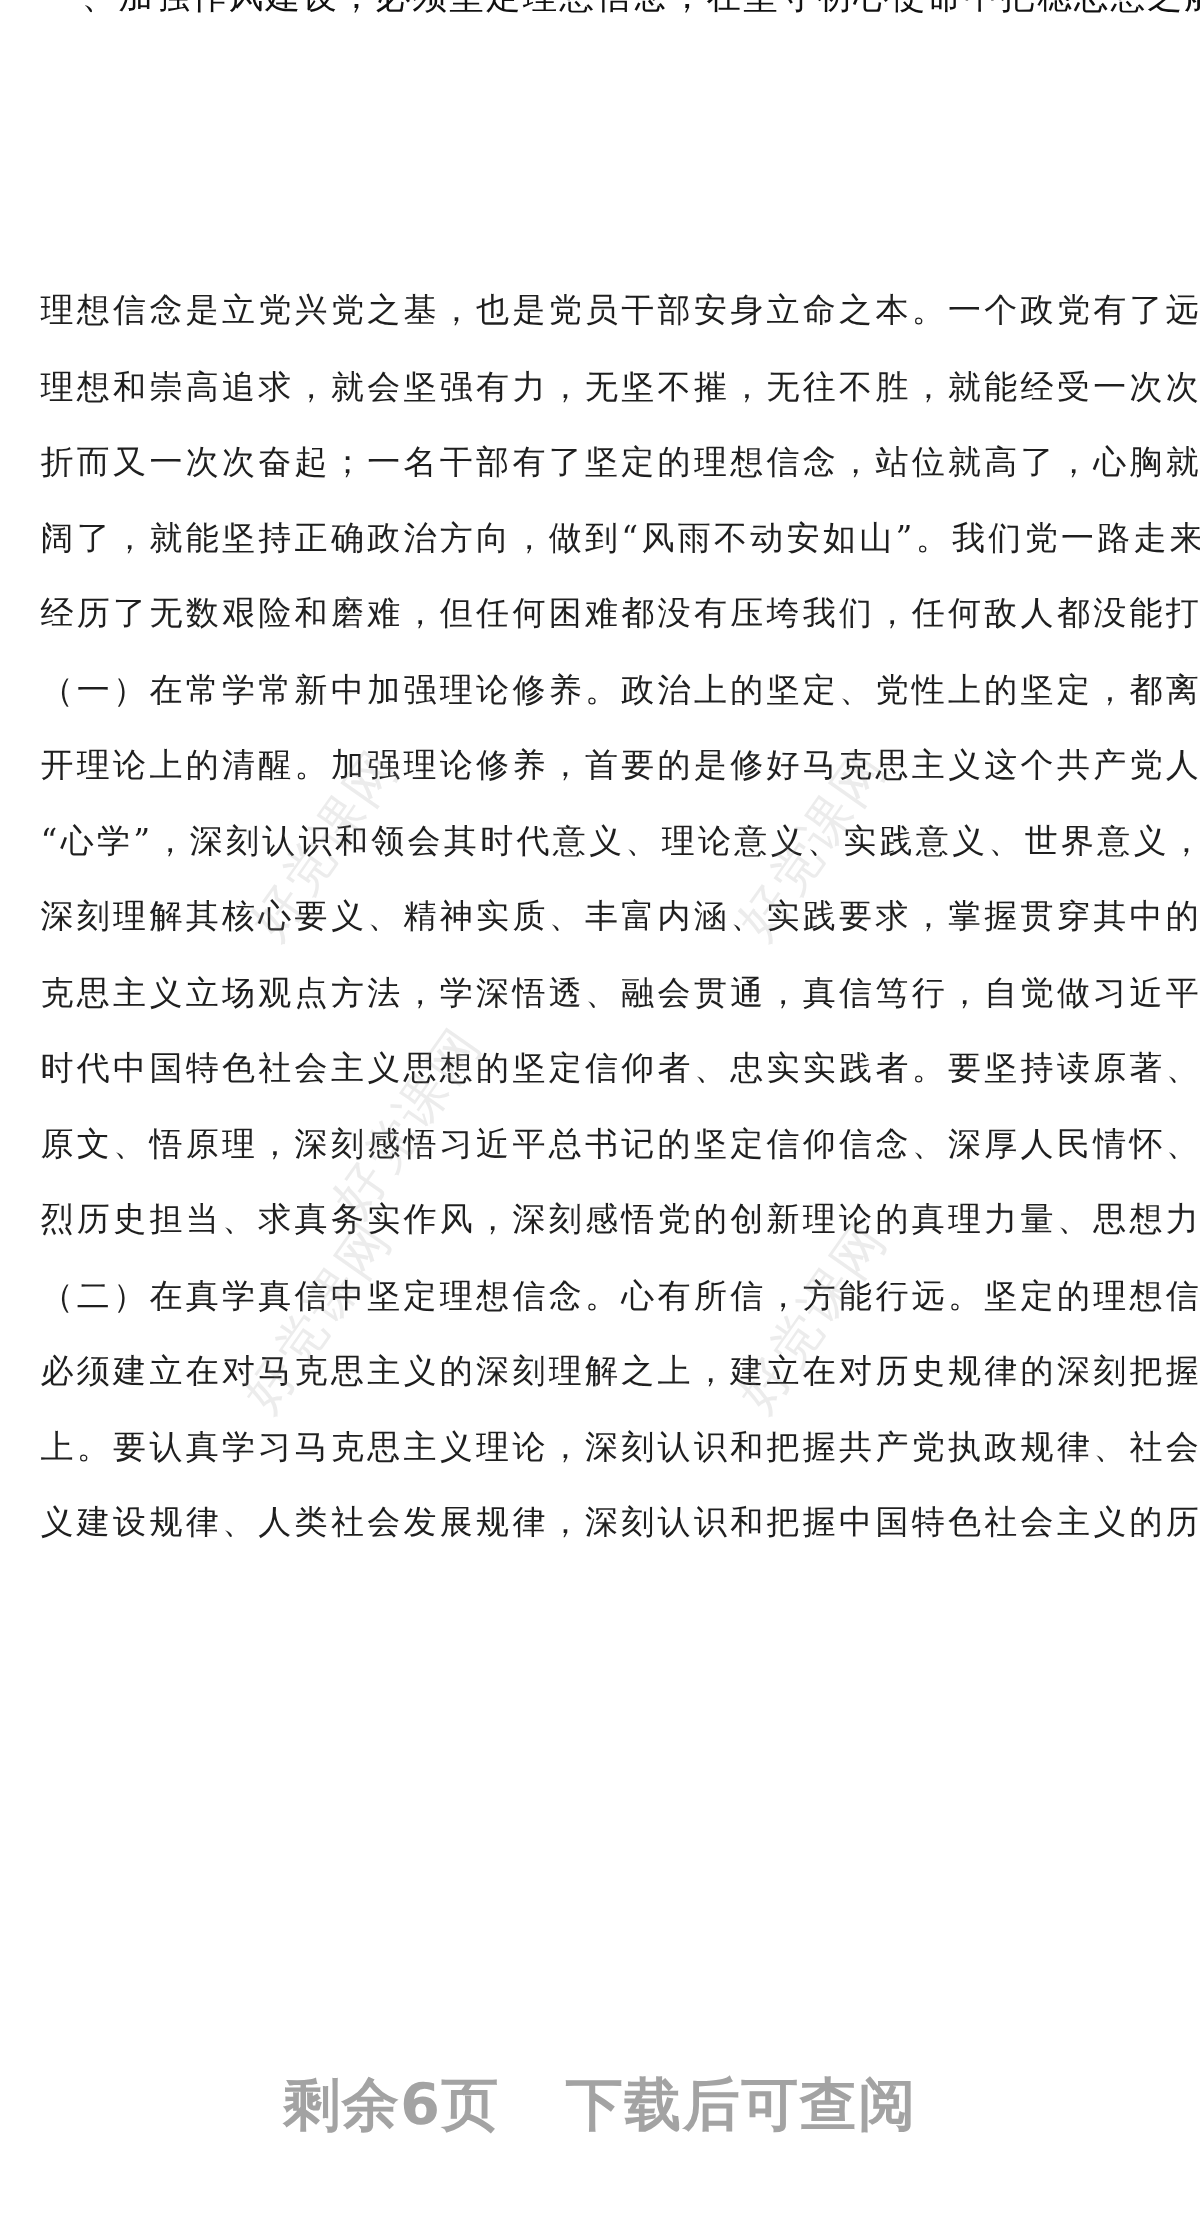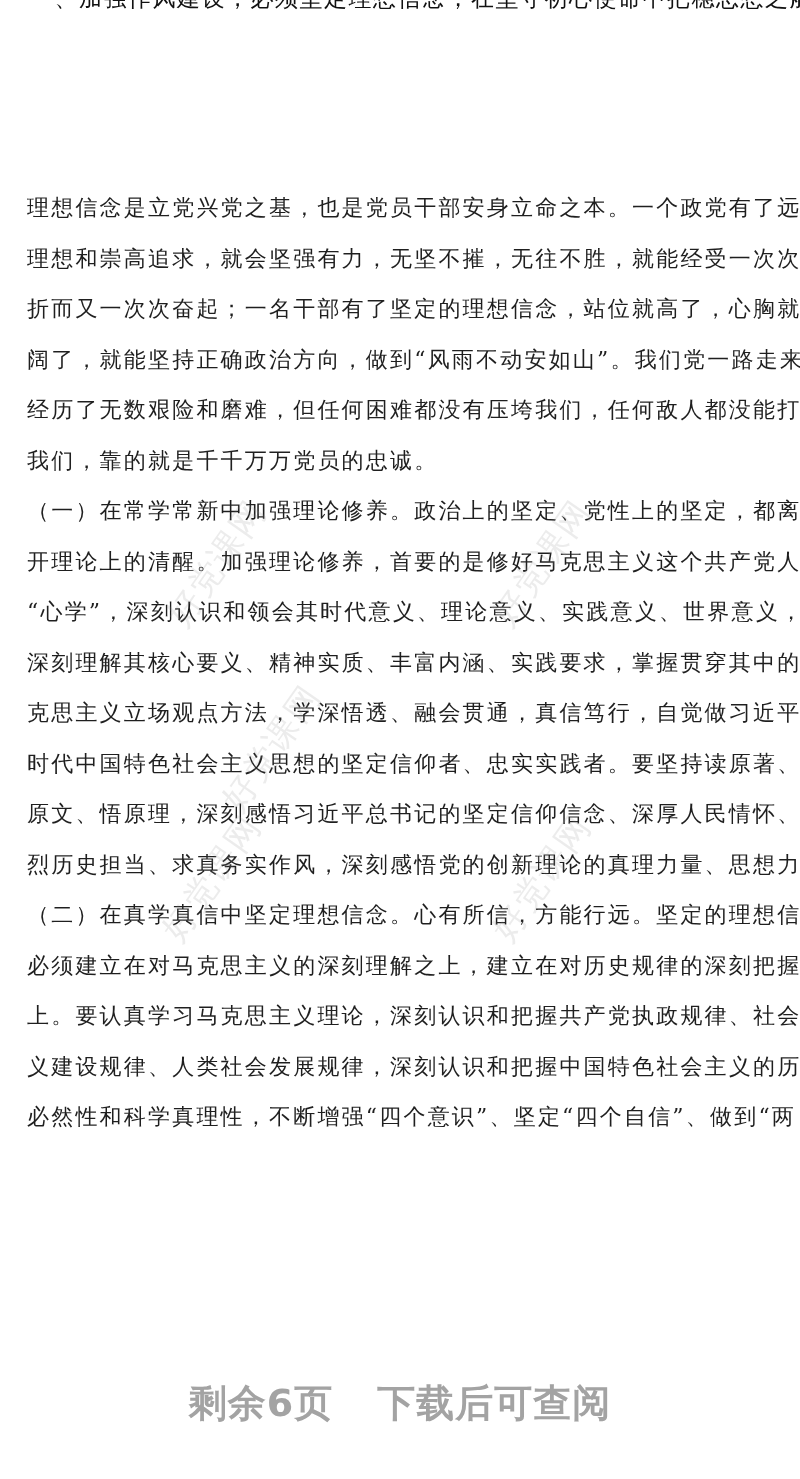--- a/index.html
+++ b/index.html
@@ -79,34 +79,32 @@
 <div class="page">
 
   <div class="heading">一、加强作风建设，必须坚定理想信念，在坚守初心使命中把稳思想之舵</div>
 
   <div class="body-text">
     <div class="line">理想信念是立党兴党之基，也是党员干部安身立命之本。一个政党有了远大</div>
     <div class="line">理想和崇高追求，就会坚强有力，无坚不摧，无往不胜，就能经受一次次挫</div>
     <div class="line">折而又一次次奋起；一名干部有了坚定的理想信念，站位就高了，心胸就开</div>
     <div class="line">阔了，就能坚持正确政治方向，做到“风雨不动安如山”。我们党一路走来，</div>
     <div class="line">经历了无数艰险和磨难，但任何困难都没有压垮我们，任何敌人都没能打倒</div>
-    <div class="line">我们，靠的就是千千万万党员的忠诚。</div>
     <div class="line">（一）在常学常新中加强理论修养。政治上的坚定、党性上的坚定，都离不</div>
     <div class="line">开理论上的清醒。加强理论修养，首要的是修好马克思主义这个共产党人的</div>
     <div class="line">“心学”，深刻认识和领会其时代意义、理论意义、实践意义、世界意义，</div>
     <div class="line">深刻理解其核心要义、精神实质、丰富内涵、实践要求，掌握贯穿其中的马</div>
     <div class="line">克思主义立场观点方法，学深悟透、融会贯通，真信笃行，自觉做习近平新</div>
     <div class="line">时代中国特色社会主义思想的坚定信仰者、忠实实践者。要坚持读原著、学</div>
     <div class="line">原文、悟原理，深刻感悟习近平总书记的坚定信仰信念、深厚人民情怀、强</div>
     <div class="line">烈历史担当、求真务实作风，深刻感悟党的创新理论的真理力量、思想力量、</div>
     <div class="line">（二）在真学真信中坚定理想信念。心有所信，方能行远。坚定的理想信念，</div>
     <div class="line">必须建立在对马克思主义的深刻理解之上，建立在对历史规律的深刻把握之</div>
     <div class="line">上。要认真学习马克思主义理论，深刻认识和把握共产党执政规律、社会主</div>
     <div class="line">义建设规律、人类社会发展规律，深刻认识和把握中国特色社会主义的历史</div>
-    <div class="line">必然性和科学真理性，不断增强“四个意识”、坚定“四个自信”、做到“两</div>
   </div>
 
   <div class="watermark" style="left:145px; top:540px;">好党课网</div>
   <div class="watermark" style="left:470px; top:540px;">好党课网</div>
   <div class="watermark" style="left:200px; top:725px;">好党课网</div>
   <div class="watermark" style="left:140px; top:855px;">好党课网</div>
   <div class="watermark" style="left:470px; top:855px;">好党课网</div>
 
   <div class="banner">
     <span>剩余6页</span><span class="gap"></span><span>下载后可查阅</span>

